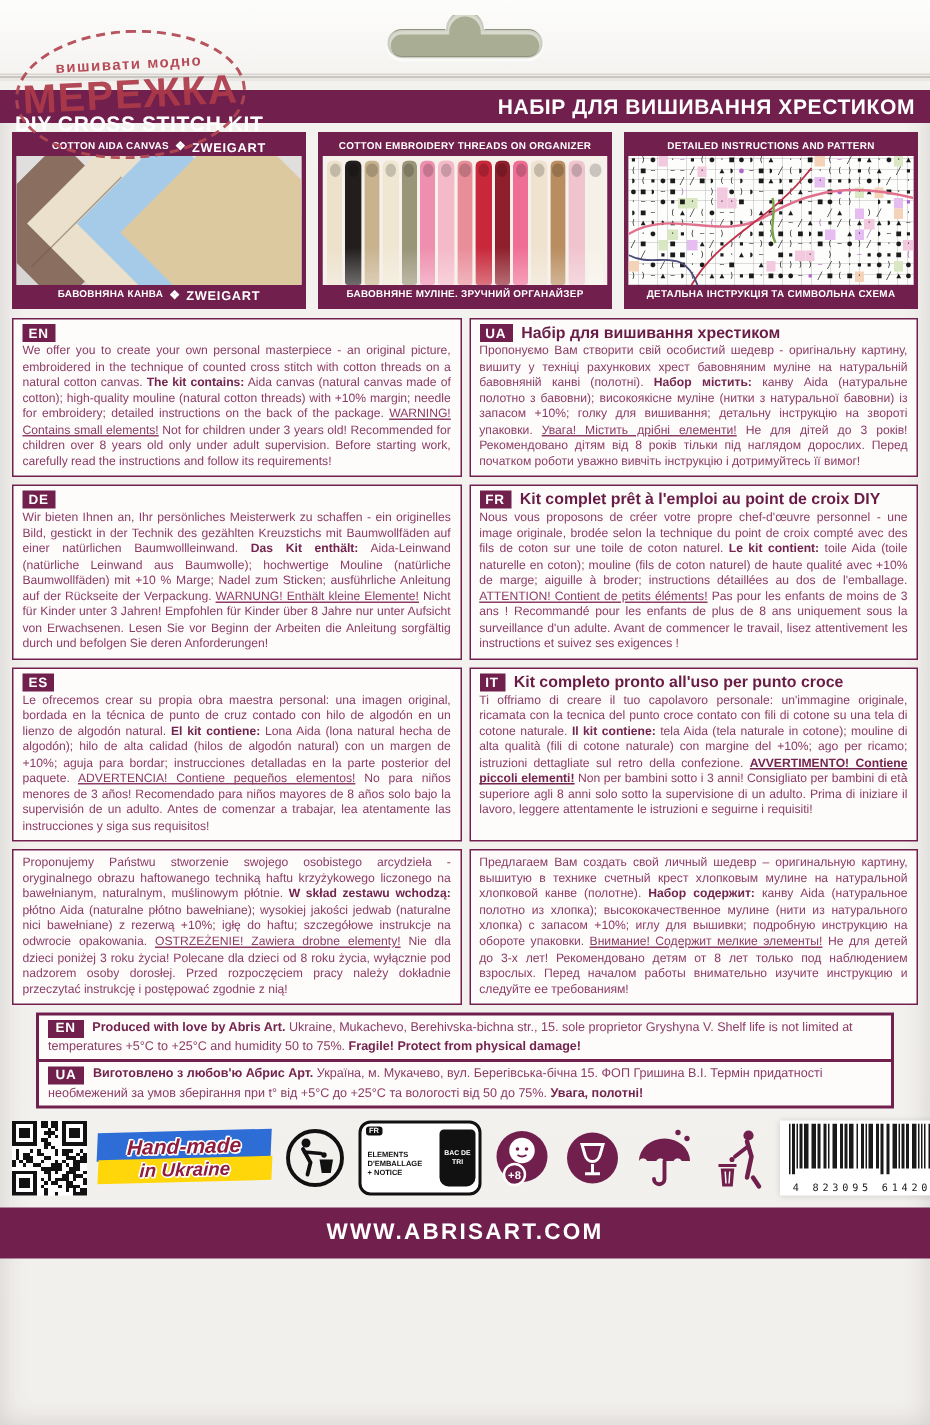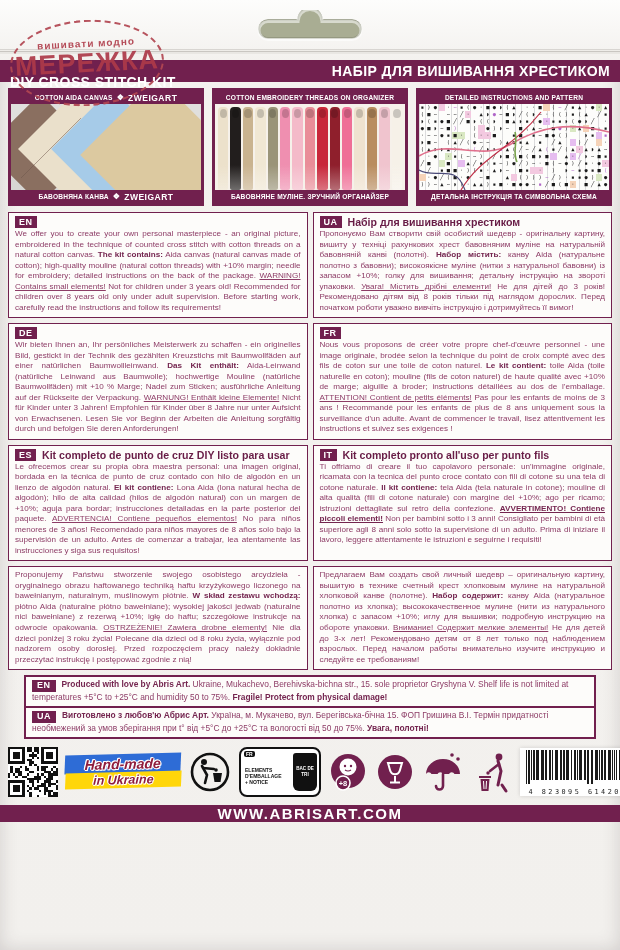--- a/index.html
+++ b/index.html
@@ -77,21 +77,21 @@
   .triman{flex:0 0 auto;width:78px;height:46px;border:2px solid #111;border-radius:8px;background:#fff;
     display:flex;align-items:center;position:relative;overflow:hidden;}
   .triman .fr{position:absolute;left:3px;top:2px;background:#111;color:#fff;font-size:5px;font-weight:bold;padding:0 2px;border-radius:2px;}
   .triman .tlines{margin-left:4px;margin-top:8px;font-size:5px;font-weight:bold;color:#111;line-height:1.25;flex:1;}
   .triman .bin{width:24px;height:38px;background:#111;border-radius:3px 3px 6px 6px;margin-right:2px;
     display:flex;flex-direction:column;align-items:center;justify-content:center;color:#fff;font-size:4.6px;font-weight:bold;line-height:1.2;text-align:center;}
   .mi{flex:0 0 auto;}
   .barcode{flex:0 0 auto;margin-left:auto;background:#fff;padding:2px 4px 0;box-shadow:0 0 4px rgba(0,0,0,.15);}
   .barcode-digits{font-size:6.8px;letter-spacing:2.5px;color:#222;text-align:center;line-height:1.2;font-family:"DejaVu Sans Mono",monospace;}
   
-  .website-bar{margin-top:5px;height:17px;background:#71204e;display:flex;align-items:flex-end;justify-content:center;}
+  .website-bar{margin-top:5px;height:34px;background:#71204e;display:flex;align-items:center;justify-content:center;}
   .website-bar span{color:#fff;font-weight:bold;font-size:15px;letter-spacing:1.5px;}
   .bag-bottom{height:8px;}
 </style>
 </head>
 <body>
 
 <div class="bag">
 
   <div class="bag-top">
     <svg class="hang-hole" width="120" height="34" viewBox="0 0 120 34">
@@ -552,36 +552,36 @@
     <section class="block">
       <div class="block-head">
         <span class="lang-tag">DE</span>
       </div>
       <p class="block-body"><span>Wir bieten Ihnen an, Ihr persönliches Meisterwerk zu schaffen - ein originelles Bild, gestickt in der Technik des gezählten Kreuzstichs mit Baumwollfäden auf einer natürlichen Baumwollleinwand. </span><span class="b">Das Kit enthält:</span><span> Aida-Leinwand (natürliche Leinwand aus Baumwolle); hochwertige Mouline (natürliche Baumwollfäden) mit +10 % Marge; Nadel zum Sticken; ausführliche Anleitung auf der Rückseite der Verpackung. </span><span class="u">WARNUNG! Enthält kleine Elemente!</span><span> Nicht für Kinder unter 3 Jahren! Empfohlen für Kinder über 8 Jahre nur unter Aufsicht von Erwachsenen. Lesen Sie vor Beginn der Arbeiten die Anleitung sorgfältig durch und befolgen Sie deren Anforderungen!</span></p>
     </section>
 
     <section class="block">
       <div class="block-head">
         <span class="lang-tag">FR</span>
+        <h2 class="block-title">Kit complet prêt à l'emploi au point de croix DIY</h2>
       </div>
       <p class="block-body"><span>Nous vous proposons de créer votre propre chef-d'œuvre personnel - une image originale, brodée selon la technique du point de croix compté avec des fils de coton sur une toile de coton naturel. </span><span class="b">Le kit contient:</span><span> toile Aida (toile naturelle en coton); mouline (fils de coton naturel) de haute qualité avec +10% de marge; aiguille à broder; instructions détaillées au dos de l'emballage. </span><span class="u">ATTENTION! Contient de petits éléments!</span><span> Pas pour les enfants de moins de 3 ans ! Recommandé pour les enfants de plus de 8 ans uniquement sous la surveillance d'un adulte. Avant de commencer le travail, lisez attentivement les instructions et suivez ses exigences !</span></p>
     </section>
 
     <section class="block">
       <div class="block-head">
         <span class="lang-tag">ES</span>
-        <h2 class="block-title">Kit completo de punto de cruz DIY listo para usar</h2>
       </div>
       <p class="block-body"><span>Le ofrecemos crear su propia obra maestra personal: una imagen original, bordada en la técnica de punto de cruz contado con hilo de algodón en un lienzo de algodón natural. </span><span class="b">El kit contiene:</span><span> Lona Aida (lona natural hecha de algodón); hilo de alta calidad (hilos de algodón natural) con un margen de +10%; aguja para bordar; instrucciones detalladas en la parte posterior del paquete. </span><span class="u">ADVERTENCIA! Contiene pequeños elementos!</span><span> No para niños menores de 3 años! Recomendado para niños mayores de 8 años solo bajo la supervisión de un adulto. Antes de comenzar a trabajar, lea atentamente las instrucciones y siga sus requisitos!</span></p>
     </section>
 
     <section class="block">
       <div class="block-head">
         <span class="lang-tag">IT</span>
-        <h2 class="block-title">Kit completo pronto all'uso per punto fils</h2>
+        <h2 class="block-title">Kit completo pronto all'uso per punto croce</h2>
       </div>
       <p class="block-body"><span>Ti offriamo di creare il tuo capolavoro personale: un'immagine originale, ricamata con la tecnica del punto croce contato con fili di cotone su una tela di cotone naturale. </span><span class="b">Il kit contiene:</span><span> tela Aida (tela naturale in cotone); mouline di alta qualità (fili di cotone naturale) con margine del +10%; ago per ricamo; istruzioni dettagliate sul retro della confezione. </span><span class="b u">AVVERTIMENTO! Contiene piccoli elementi!</span><span> Non per bambini sotto i 3 anni! Consigliato per bambini di età superiore agli 8 anni solo sotto la supervisione di un adulto. Prima di iniziare il lavoro, leggere attentamente le istruzioni e seguirne i requisiti!</span></p>
     </section>
 
     <section class="block">
       <p class="block-body"><span>Proponujemy Państwu stworzenie swojego osobistego arcydzieła - oryginalnego obrazu haftowanego techniką haftu krzyżykowego liczonego na bawełnianym, naturalnym, muślinowym płótnie. </span><span class="b">W skład zestawu wchodzą:</span><span> płótno Aida (naturalne płótno bawełniane); wysokiej jakości jedwab (naturalne nici bawełniane) z rezerwą +10%; igłę do haftu; szczegółowe instrukcje na odwrocie opakowania. </span><span class="u">OSTRZEŻENIE! Zawiera drobne elementy!</span><span> Nie dla dzieci poniżej 3 roku życia! Polecane dla dzieci od 8 roku życia, wyłącznie pod nadzorem osoby dorosłej. Przed rozpoczęciem pracy należy dokładnie przeczytać instrukcję i postępować zgodnie z nią!</span></p>
     </section>
 
     <section class="block">
       <p class="block-body"><span>Предлагаем Вам создать свой личный шедевр – оригинальную картину, вышитую в технике счетный крест хлопковым мулине на натуральной хлопковой канве (полотне). </span><span class="b">Набор содержит:</span><span> канву Aida (натуральное полотно из хлопка); высококачественное мулине (нити из натурального хлопка) с запасом +10%; иглу для вышивки; подробную инструкцию на обороте упаковки. </span><span class="u">Внимание! Содержит мелкие элементы!</span><span> Не для детей до 3-х лет! Рекомендовано детям от 8 лет только под наблюдением взрослых. Перед началом работы внимательно изучите инструкцию и следуйте ее требованиям!</span></p>

